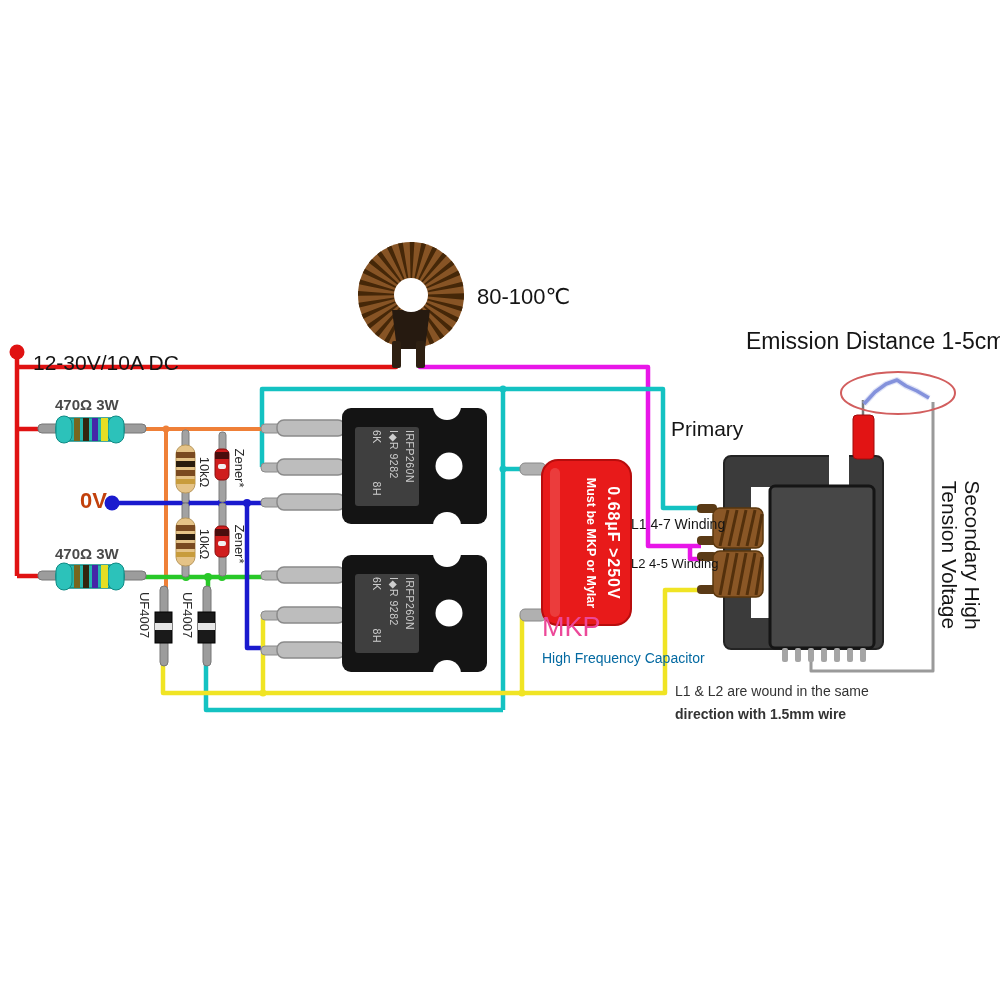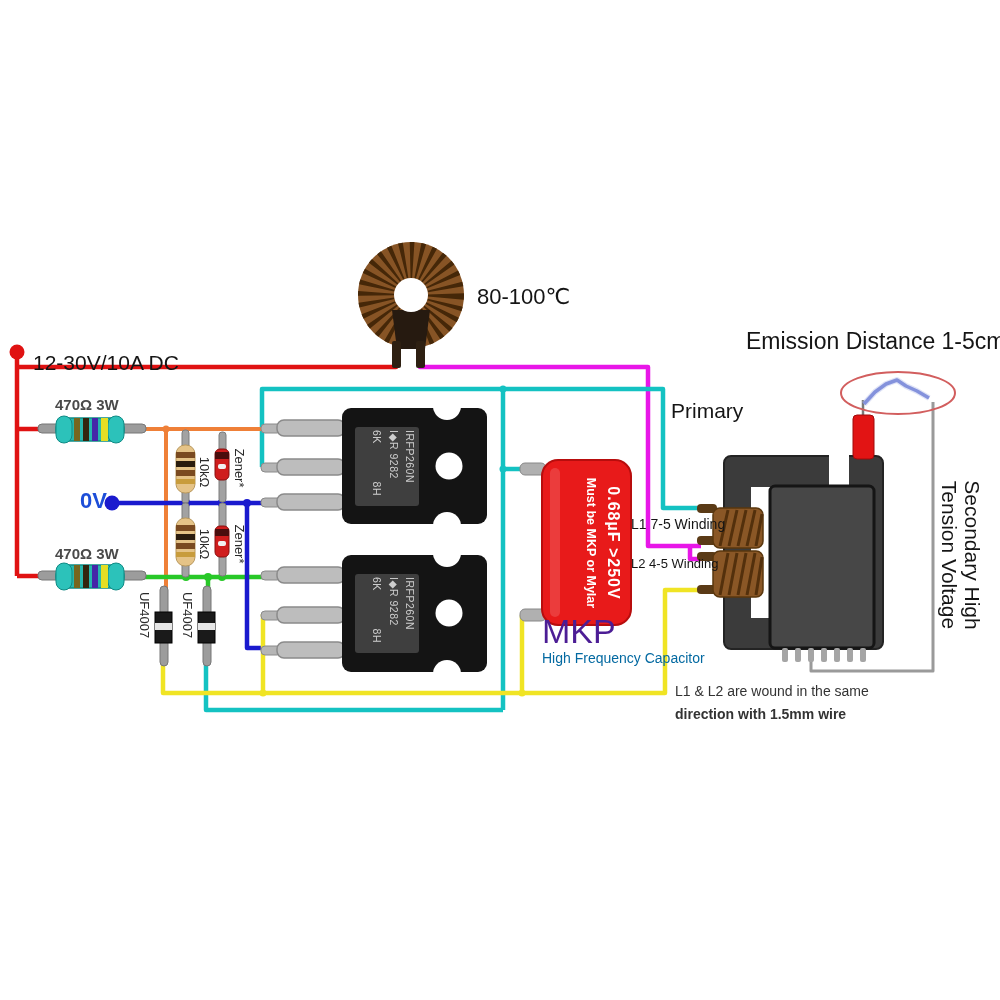--- a/index.html
+++ b/index.html
@@ -225,28 +225,28 @@
   <g>
     <ellipse cx="898" cy="393" rx="57" ry="21" fill="none" stroke="#d25e5e" stroke-width="2"></ellipse>
     <polyline points="864,404 875,392 886,384 897,380 906,386 917,391 929,398" fill="none" stroke="#b8c2ea" stroke-width="6" opacity="0.45" stroke-linejoin="round"></polyline>
     <polyline points="864,404 875,392 886,384 897,380 906,386 917,391 929,398" fill="none" stroke="#8492dc" stroke-width="3.5" stroke-linejoin="round"></polyline>
   </g>
 </svg>
 
 <div class="lbl" style="left:33px;top:332px;font-size:21px;margin-top:19px;">12-30V/10A DC</div>
 <div class="lbl" style="left:477px;top:285px;font-size:22px;">80-100℃</div>
 <div class="lbl" style="left:746px;top:329px;font-size:23px;">Emission Distance 1-5cm</div>
-<div class="lbl" style="left:671px;top:399px;font-size:21px;">Primary</div>
-<div class="lbl" style="left:631px;top:517px;font-size:14px;">L1 7-5 Winding</div>
+<div class="lbl" style="left:671px;top:417px;font-size:21px;">Primary</div>
+<div class="lbl" style="left:631px;top:517px;font-size:14px;">L1 4-7 Winding</div>
 <div class="lbl" style="left:631px;top:557px;font-size:13px;">L2 4-5 Winding</div>
 <div class="lbl" style="left:675px;top:684px;font-size:14px;color:#333;">L1 &amp; L2 are wound in the same</div>
 <div class="lbl" style="left:675px;top:707px;font-size:14px;color:#333;font-weight:bold;">direction with 1.5mm wire</div>
-<div class="lbl" style="left:542px;top:613px;font-size:34px;color:#4c1d95;text-align:right;">MKP</div>
+<div class="lbl" style="left:542px;top:613px;font-size:27px;color:#ec4899;text-align:right;">MKP</div>
 <div class="lbl" style="left:542px;top:651px;font-size:14px;color:#0369a1;">High Frequency Capacitor</div>
-<div class="lbl" style="left:80px;top:489px;font-size:22px;font-weight:bold;color:#1d4ed8;">0V</div>
+<div class="lbl" style="left:80px;top:489px;font-size:22px;font-weight:bold;color:#c2410c;">0V</div>
 <div class="lbl" style="left:55px;top:397px;font-size:15px;font-weight:bold;color:#4a4a4a;">470Ω 3W</div>
 <div class="lbl" style="left:55px;top:546px;font-size:15px;font-weight:bold;color:#4a4a4a;">470Ω 3W</div>
 
 <div class="small-rot" style="left:179px;top:464px;width:50px;">10kΩ</div>
 <div class="small-rot" style="left:179px;top:536px;width:50px;">10kΩ</div>
 <div class="small-rot" style="left:213px;top:460px;width:52px;">Zener*</div>
 <div class="small-rot" style="left:213px;top:536px;width:52px;">Zener*</div>
 <div class="small-rot" style="left:109px;top:607px;width:70px;">UF4007</div>
 <div class="small-rot" style="left:152px;top:607px;width:70px;">UF4007</div>
 

